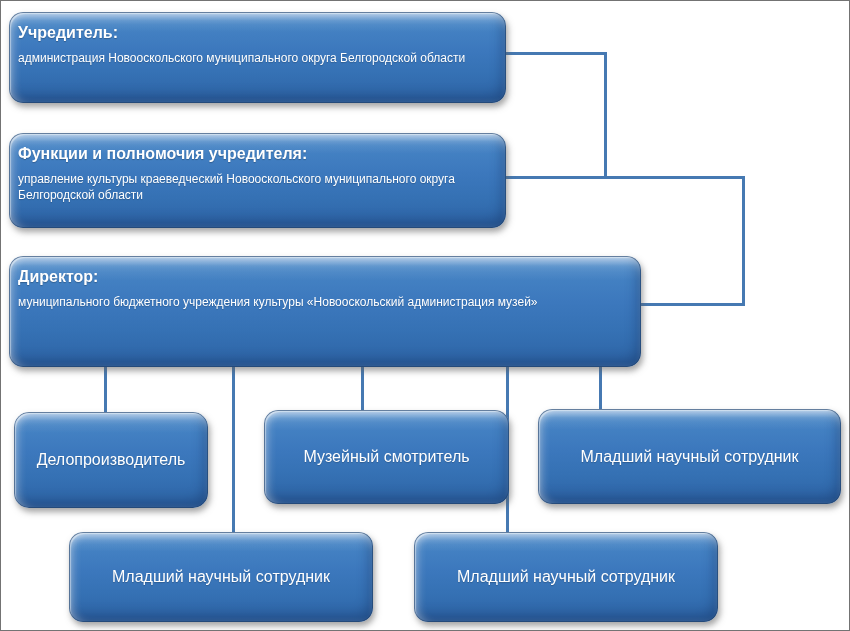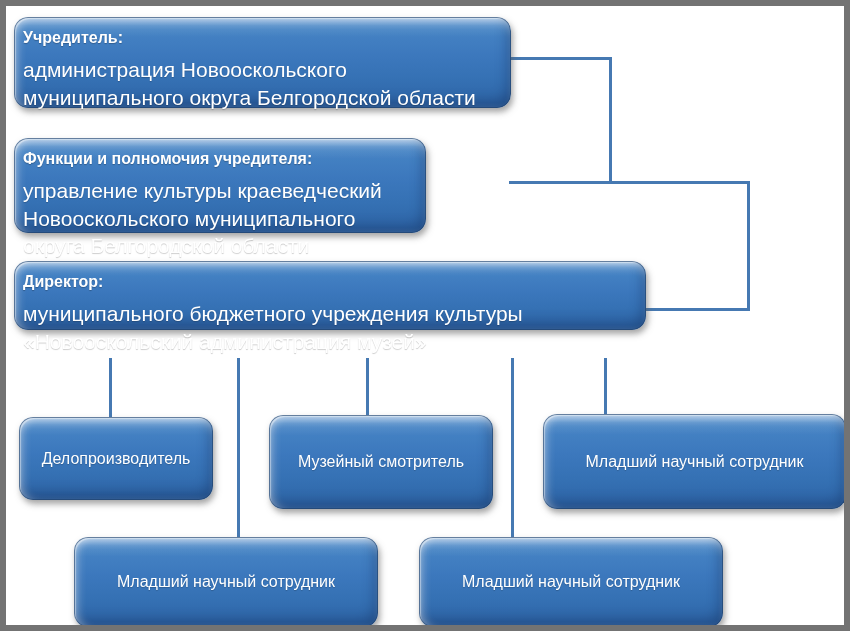--- a/index.html
+++ b/index.html
@@ -6,21 +6,21 @@
     margin: 0;
     padding: 0;
     background: #ffffff;
     font-family: "Liberation Sans", "DejaVu Sans", sans-serif;
   }
   .canvas {
     position: relative;
     width: 850px;
     height: 631px;
     background: #ffffff;
-    border: 6px solid #737373;
+    border: 1px solid #737373;
     box-sizing: border-box;
     overflow: hidden;
   }
   
   .node {
     position: absolute;
     border-radius: 14px;
     color: #ffffff;
     box-sizing: border-box;
     background:
@@ -38,21 +38,21 @@
     padding: 11px 12px 8px 9px;
   }
   .node-title {
     font-weight: bold;
     font-size: 16px;
     line-height: 1.25;
     margin: 0 0 8px 0;
     text-shadow: 0 1px 1px rgba(0,0,0,.25);
   }
   .node-body {
-    font-size: 21px;
+    font-size: 12px;
     line-height: 1.32;
     text-shadow: 0 1px 1px rgba(0,0,0,.2);
   }
   .node-leaf {
     display: flex;
     align-items: center;
     justify-content: center;
     text-align: center;
     font-size: 16px;
     padding: 4px 10px;
@@ -79,35 +79,35 @@
   <div class="line" style="left:231px; top:352px; width:3px; height:181px;"></div>
   <div class="line" style="left:360px; top:352px; width:3px; height:58px;"></div>
   <div class="line" style="left:505px; top:352px; width:3px; height:181px;"></div>
   <div class="line" style="left:598px; top:352px; width:3px; height:57px;"></div>
 
   <div class="node node-big" style="left:8px; top:11px; width:497px; height:91px;">
     <div class="node-title">Учредитель:</div>
     <div class="node-body">администрация Новооскольского муниципального округа Белгородской области</div>
   </div>
 
-  <div class="node node-big" style="left:8px; top:132px; width:412px; height:95px;">
+  <div class="node node-big" style="left:8px; top:132px; width:497px; height:95px;">
     <div class="node-title">Функции и полномочия учредителя:</div>
     <div class="node-body">управление культуры краеведческий Новооскольского муниципального округа Белгородской области</div>
   </div>
 
-  <div class="node node-big" style="left:8px; top:255px; width:632px; height:69px;">
+  <div class="node node-big" style="left:8px; top:255px; width:632px; height:111px;">
     <div class="node-title">Директор:</div>
     <div class="node-body">муниципального бюджетного учреждения культуры «Новооскольский администрация музей»</div>
   </div>
 
-  <div class="node node-leaf" style="left:13px; top:411px; width:194px; height:83px;">
+  <div class="node node-leaf" style="left:13px; top:411px; width:194px; height:96px;border-radius:15px;">
     <span>Делопроизводитель</span>
   </div>
 
-  <div class="node node-leaf" style="left:263px; top:409px; width:224px; height:94px;">
+  <div class="node node-leaf" style="left:263px; top:409px; width:245px; height:94px;">
     <span>Музейный смотритель</span>
   </div>
 
   <div class="node node-leaf" style="left:537px; top:408px; width:303px; height:95px;">
     <span>Младший научный сотрудник</span>
   </div>
 
   <div class="node node-leaf" style="left:68px; top:531px; width:304px; height:90px;">
     <span>Младший научный сотрудник</span>
   </div>

